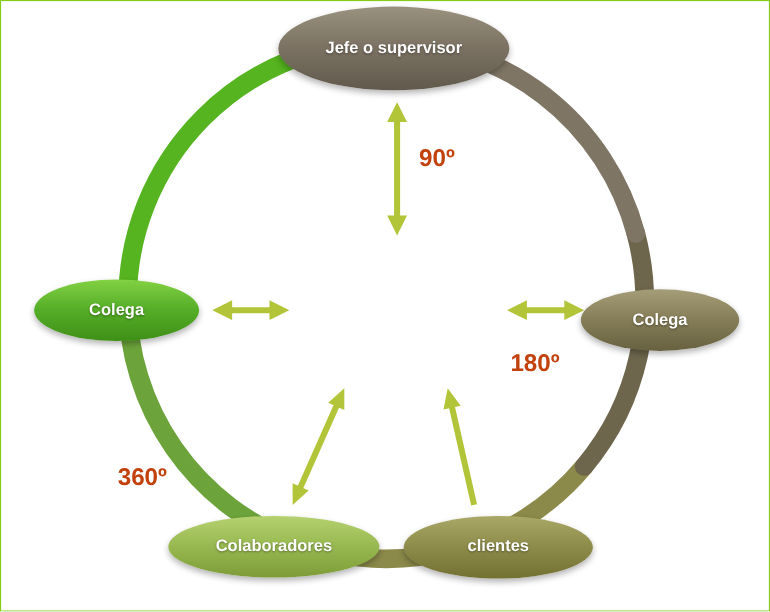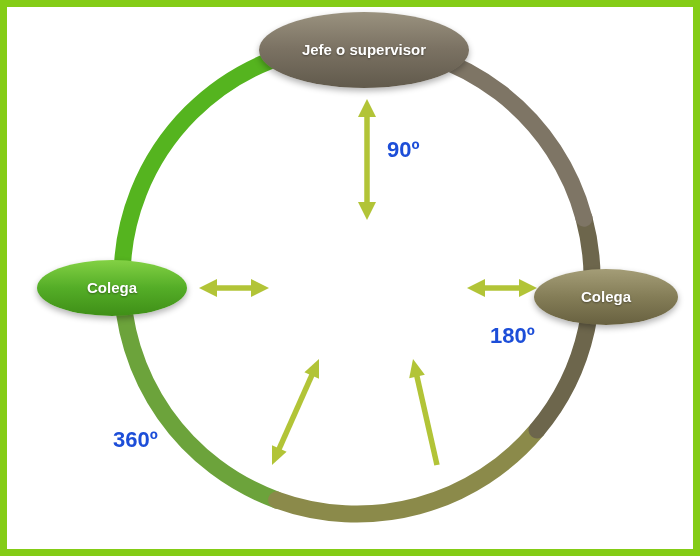--- a/index.html
+++ b/index.html
@@ -6,21 +6,21 @@
     margin: 0;
     padding: 0;
     background: #fff;
     font-family: "Liberation Sans", sans-serif;
   }
   .stage {
     position: relative;
     width: 700px;
     height: 556px;
     background: #ffffff;
-    border: 7px solid #84cc16;
+    border: 1px solid #84cc16;
     box-sizing: border-box;
     overflow: hidden;
   }
   .layer {
     position: absolute;
     left: 0; top: 0;
     width: 700px; height: 556px;
     z-index: 1;
   }
   .node {
@@ -68,24 +68,24 @@
     padding: 0 28px; box-sizing: border-box;
     font-size: 19px;
     background: radial-gradient(ellipse at 50% 30%, #ea5a45 0%, #cf2c1d 55%, #9e130a 100%);
     border: 2px solid #8c1008;
   }
   .angle {
     position: absolute;
     z-index: 3;
     font-size: 22px;
     font-weight: bold;
-    color: #1d4ed8;
+    color: #c2410c;
   }
   #angle-90  { left: 380px; top: 130px; }
-  #angle-180 { left: 463px; top: 316px; margin-left: 20px; }
+  #angle-180 { left: 463px; top: 316px; }
   #angle-360 { left: 62px;  top: 420px; margin-left: 44px; }
 </style>
 </head>
 <body>
 
 <div class="stage">
 
   <svg class="layer" viewBox="0 0 700 556" aria-hidden="true">
 
     <g fill="none" stroke-width="17" stroke-linecap="round">
@@ -124,20 +124,26 @@
   </div>
 
   <div class="node" id="node-colega-left">
     <span>Colega</span>
   </div>
 
   <div class="node" id="node-colega-right">
     <span>Colega</span>
   </div>
 
+  <div class="node" id="node-colaboradores">
+    <span>Colaboradores</span>
+  </div>
 
+  <div class="node" id="node-clientes">
+    <span>clientes</span>
+  </div>
 
 
   <div class="angle" id="angle-90">90º</div>
   <div class="angle" id="angle-180">180º</div>
   <div class="angle" id="angle-360">360º</div>
 
 </div>
 
 </body></html>

